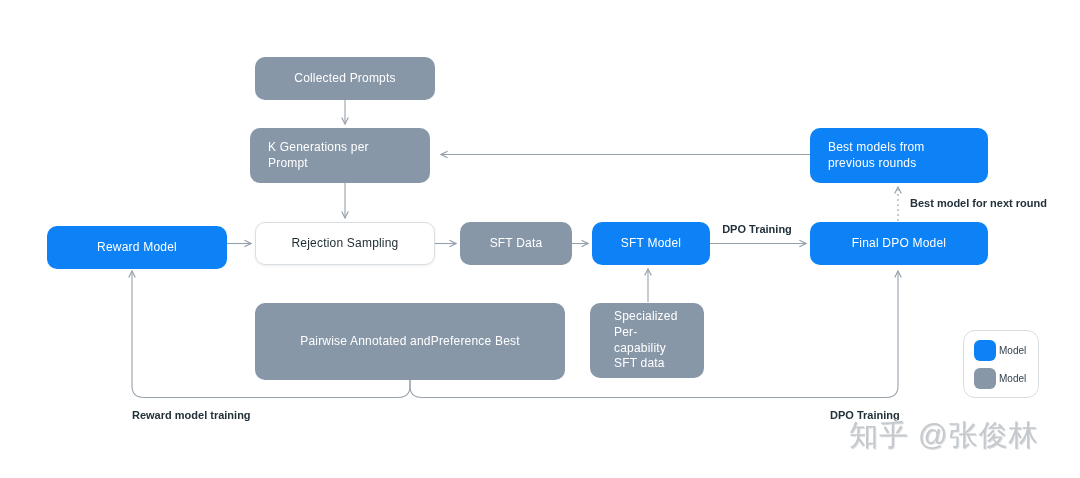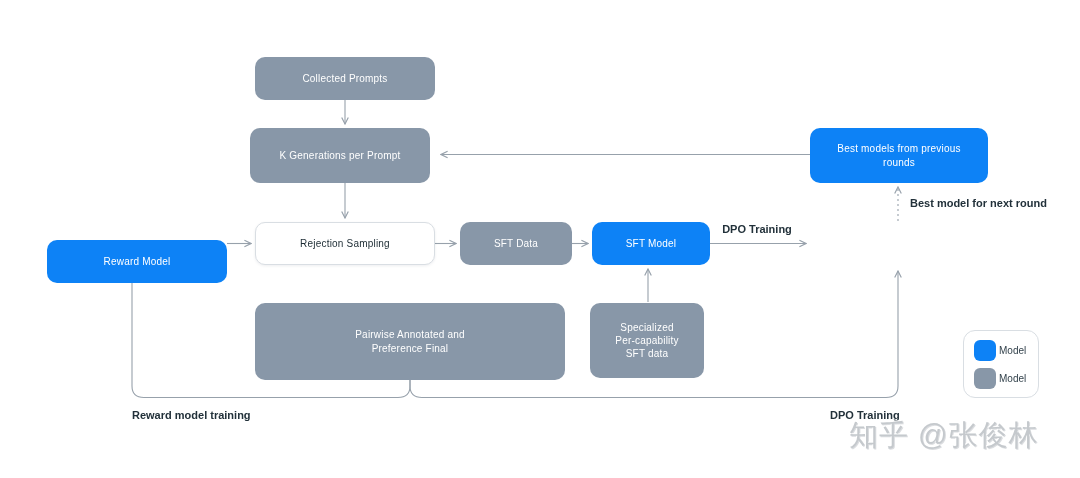--- a/index.html
+++ b/index.html
@@ -25,22 +25,22 @@
     left:0;top:0;
     width:1080px;height:478px;
     pointer-events:none;
   }
   .node{
     position:absolute;
     border-radius:10px;
     display:flex;
     align-items:center;
     justify-content:center;
-    text-align:center;
-    font-size:10px;
+    text-align:left;
+    font-size:12px;
     line-height:1.32;
     color:#ffffff;
     letter-spacing:.2px;
   }
   .node.model{background:var(--model);}
   .node.data{background:var(--data);}
   .node.process{
     background:#ffffff;
     color:#1c2b33;
     border:1px solid #d9dee3;
@@ -116,34 +116,35 @@
       <path d="M648,302 V269" marker-end="url(#arrow)"></path>
       <path d="M410,380 V386 Q410,397.5 398,397.5 H144 Q132,397.5 132,386 V271" marker-end="url(#arrow)"></path>
       <path d="M410,380 V386 Q410,397.5 422,397.5 H886 Q898,397.5 898,386 V271" marker-end="url(#arrow)"></path>
     </g>
   </svg>
 
   <div class="node data" style="left:255px;top:57px;width:180px;height:43px;">Collected Prompts</div>
 
   <div class="node data" style="left:250px;top:128px;width:180px;height:55px;padding:0 18px;">K Generations per Prompt</div>
 
-  <div class="node model" style="left:47px;top:240px;width:180px;height:43px;">Reward Model</div>
+  <div class="node model" style="left:47px;top:226px;width:180px;height:43px;">Reward Model</div>
 
   <div class="node process" style="left:255px;top:222px;width:180px;height:43px;">Rejection Sampling</div>
 
   <div class="node data" style="left:460px;top:222px;width:112px;height:43px;">SFT Data</div>
 
   <div class="node model" style="left:592px;top:222px;width:118px;height:43px;">SFT Model</div>
 
+  <div class="node model" style="left:810px;top:222px;width:178px;height:43px;">Final DPO Model</div>
 
   <div class="node model" style="left:810px;top:128px;width:178px;height:55px;padding:0 18px;">Best models from previous rounds</div>
 
-  <div class="node data" style="left:255px;top:303px;width:310px;height:77px;flex-direction:column;">
+  <div class="node data" style="left:255px;top:303px;width:310px;height:77px;flex-direction:row;">
     <span>Pairwise Annotated and</span>
-    <span>Preference Final</span>
+    <span>Preference Best</span>
   </div>
 
   <div class="node data" style="left:590px;top:303px;width:114px;height:75px;padding:0 24px;">Specialized Per-capability SFT data</div>
 
   <div class="edge-label centered" style="left:757px;top:223px;">DPO Training</div>
 
   <div class="edge-label" style="left:910px;top:197px;">Best model for next round</div>
 
   <div class="edge-label" style="left:132px;top:409px;">Reward model training</div>
 

